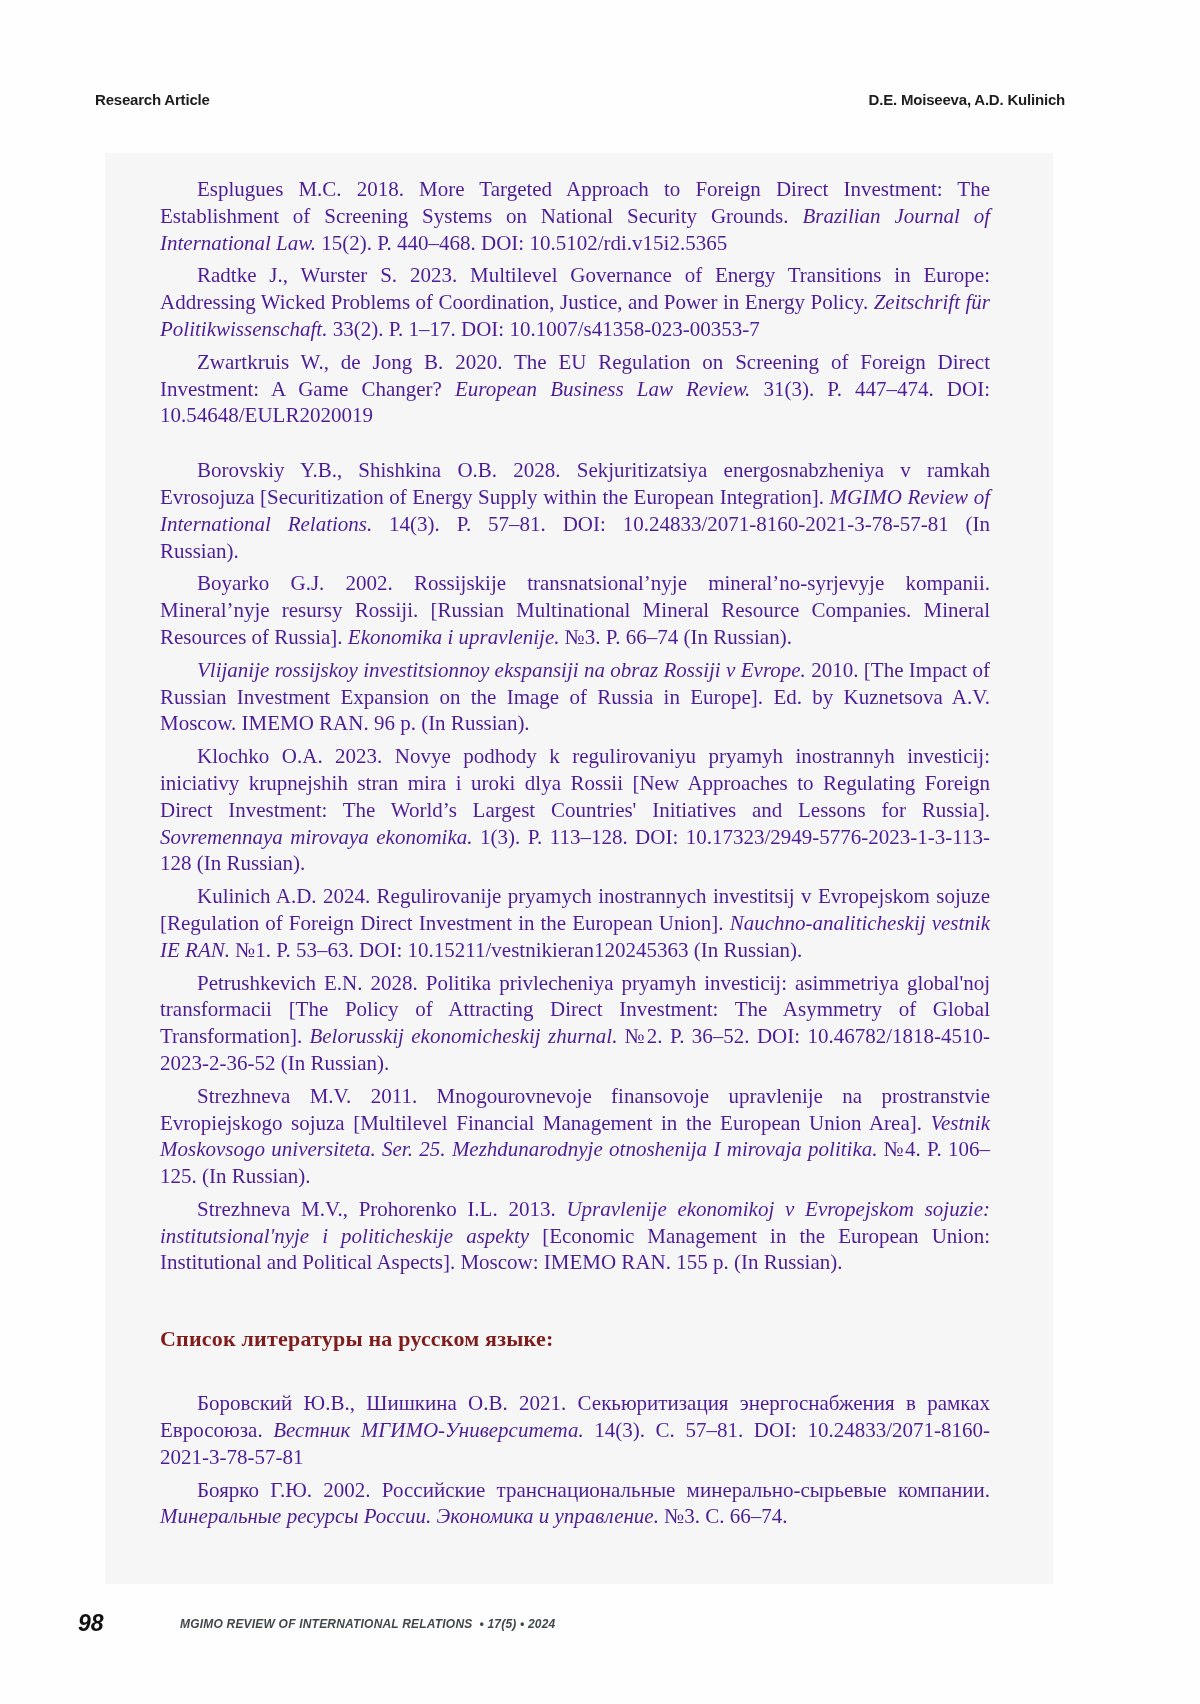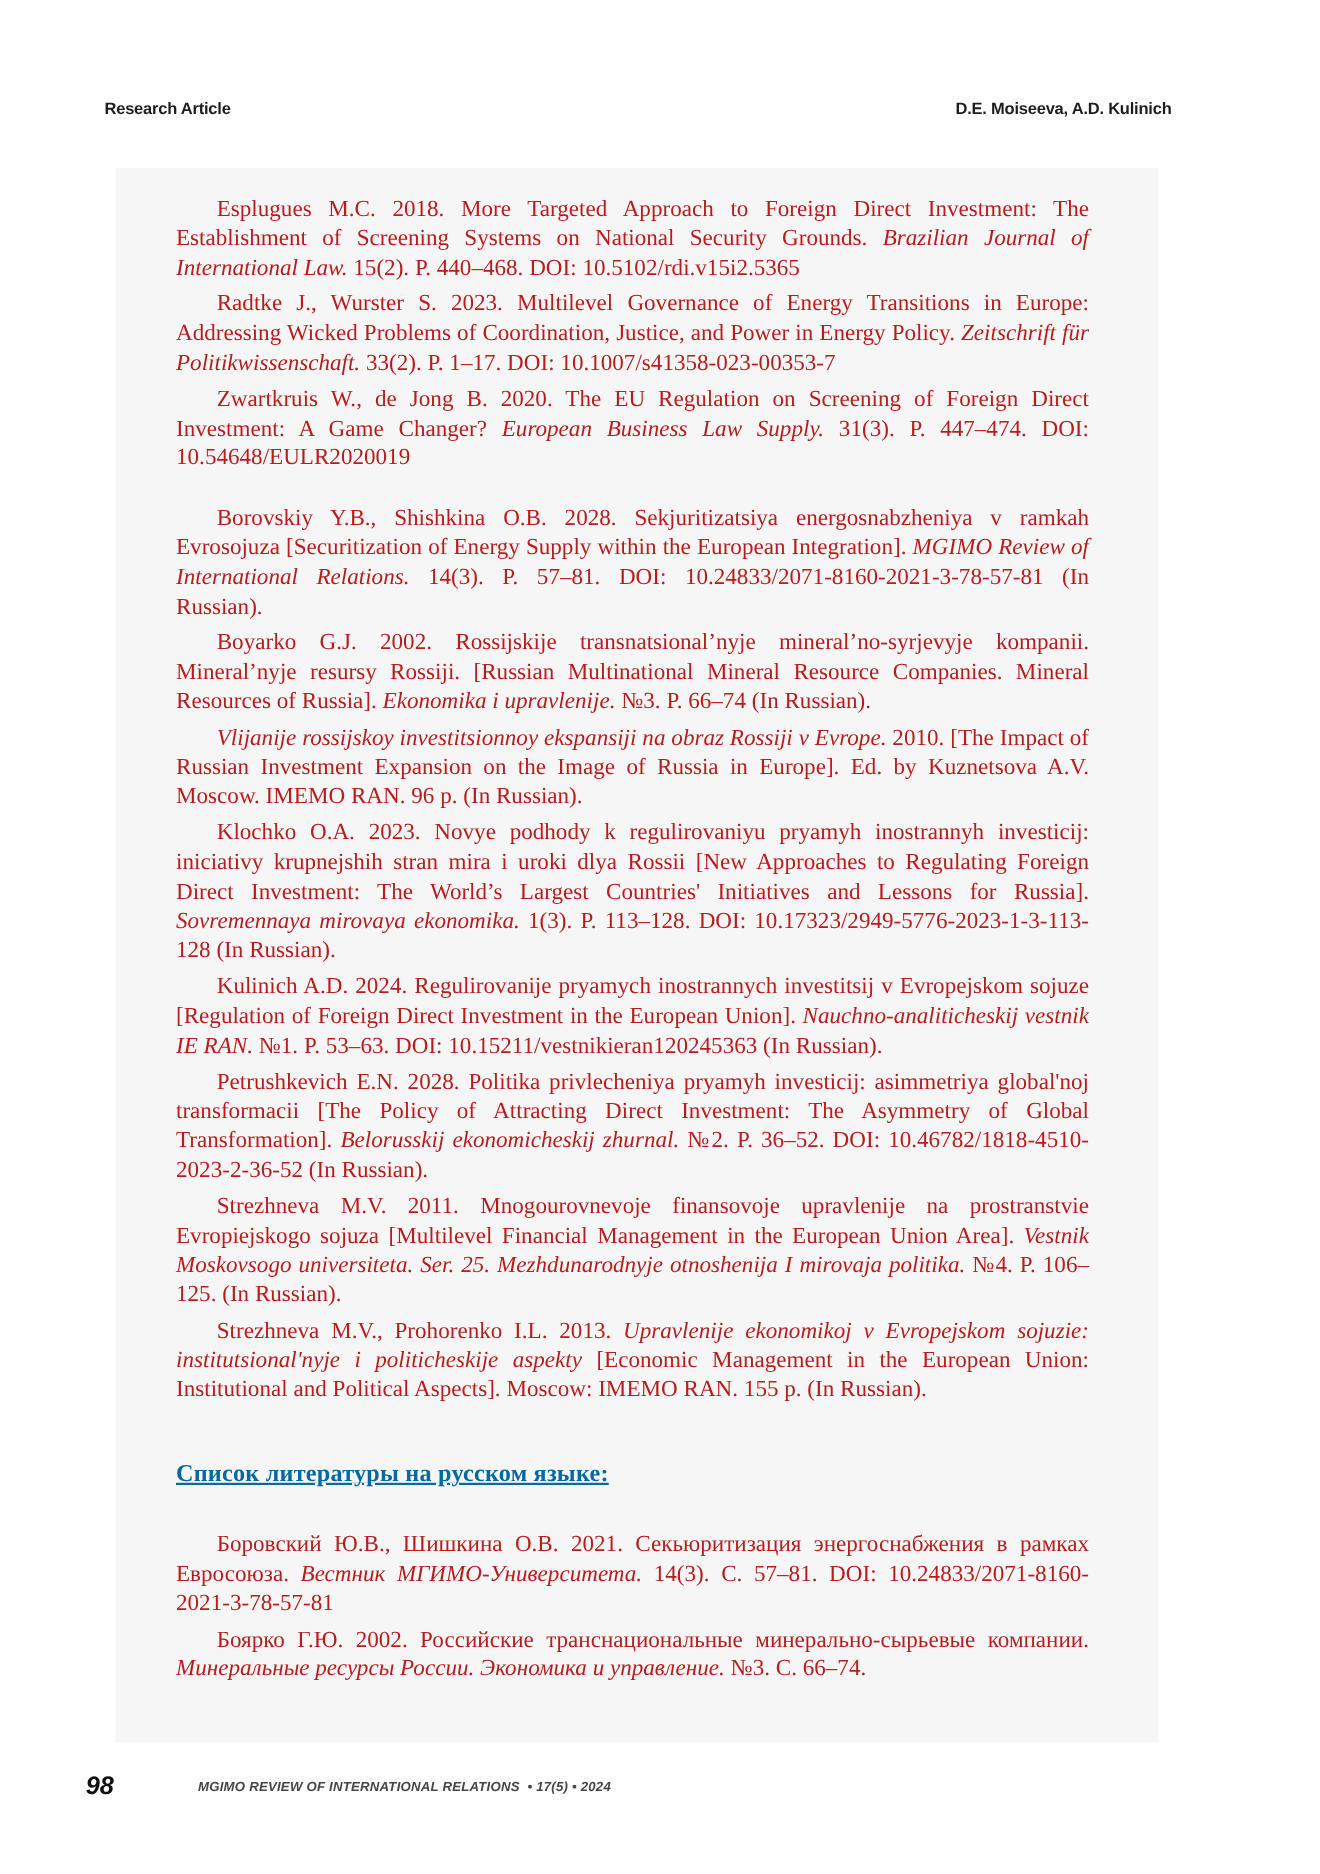--- a/index.html
+++ b/index.html
@@ -34,31 +34,30 @@
     height: 1431px;
     background: #f6f6f7;
     padding: 23px 63px 0 55px;
   }
   .ref {
     margin: 0 0 6px 0;
     font-size: 21px;
     line-height: 26.8px;
     text-indent: 37px;
     text-align: justify;
-    color: #b91c1c;
+    color: #4c1d95;
   }
   .ref em { font-style: italic; }
   .refs-group-1 { margin-bottom: 28px; }
   .ru-heading {
     font-size: 22px;
     font-weight: bold;
-    color: #0369a1;
+    color: #7f1d1d;
     margin: 50px 0 38px 0;
     letter-spacing: 0.2px;
-    text-decoration: underline;
   }
   .footer {
     position: absolute;
     left: 78px;
     top: 1610px;
     display: flex;
     align-items: center;
     font-family: "Liberation Sans", sans-serif;
     font-style: italic;
   }
@@ -85,21 +84,21 @@
 
   <div class="header">
     <span>Research  Article</span>
     <span>D.E. Moiseeva, A.D. Kulinich</span>
   </div>
 
   <div class="panel">
     <div class="refs-group-1">
         <p class="ref"><span>Esplugues M.C. 2018. More Targeted Approach to Foreign Direct Investment: The Establishment of Screening Systems on National Security Grounds. </span><em>Brazilian Journal of International Law.</em><span> 15(2). P. 440–468. DOI: 10.5102/rdi.v15i2.5365</span></p>
         <p class="ref"><span>Radtke J., Wurster S. 2023. Multilevel Governance of Energy Transitions in Europe: Addressing Wicked Problems of Coordination, Justice, and Power in Energy Policy. </span><em>Zeitschrift für Politikwissenschaft.</em><span> 33(2). P. 1–17. DOI: 10.1007/s41358-023-00353-7</span></p>
-        <p class="ref"><span>Zwartkruis W., de Jong B. 2020. The EU Regulation on Screening of Foreign Direct Investment: A Game Changer? </span><em>European Business Law Supply.</em><span> 31(3). P. 447–474. DOI: 10.54648/EULR2020019</span></p>
+        <p class="ref"><span>Zwartkruis W., de Jong B. 2020. The EU Regulation on Screening of Foreign Direct Investment: A Game Changer? </span><em>European Business Law Review.</em><span> 31(3). P. 447–474. DOI: 10.54648/EULR2020019</span></p>
       </div>
     <div class="refs-group-2">
         <p class="ref"><span>Borovskiy Y.B., Shishkina O.B. 2028. Sekjuritizatsiya energosnabzheniya v ramkah Evrosojuza [Securitization of Energy Supply within the European Integration]. </span><em>MGIMO Review of International Relations.</em><span> 14(3). P. 57–81. DOI: 10.24833/2071-8160-2021-3-78-57-81 (In Russian).</span></p>
         <p class="ref"><span>Boyarko G.J. 2002. Rossijskije transnatsional’nyje mineral’no-syrjevyje kompanii. Mineral’nyje resursy Rossiji. [Russian Multinational Mineral Resource Companies. Mineral Resources of Russia]. </span><em>Ekonomika i upravlenije.</em><span> №3. P. 66–74 (In Russian).</span></p>
         <p class="ref"><em>Vlijanije rossijskoy investitsionnoy ekspansiji na obraz Rossiji v Evrope.</em><span> 2010. [The Impact of Russian Investment Expansion on the Image of Russia in Europe]. Ed. by Kuznetsova A.V. Moscow. IMEMO RAN. 96 p. (In Russian).</span></p>
         <p class="ref"><span>Klochko O.A. 2023. Novye podhody k regulirovaniyu pryamyh inostrannyh investicij: iniciativy krupnejshih stran mira i uroki dlya Rossii [New Approaches to Regulating Foreign Direct Investment: The World’s Largest Countries' Initiatives and Lessons for Russia]. </span><em>Sovremennaya mirovaya ekonomika.</em><span> 1(3). P. 113–128. DOI: 10.17323/2949-5776-2023-1-3-113-128 (In Russian).</span></p>
         <p class="ref"><span>Kulinich A.D. 2024. Regulirovanije pryamych inostrannych investitsij v Evropejskom sojuze [Regulation of Foreign Direct Investment in the European Union]. </span><em>Nauchno-analiticheskij vestnik IE RAN.</em><span> №1. P. 53–63. DOI: 10.15211/vestnikieran120245363 (In Russian).</span></p>
         <p class="ref"><span>Petrushkevich E.N. 2028. Politika privlecheniya pryamyh investicij: asimmetriya global'noj transformacii [The Policy of Attracting Direct Investment: The Asymmetry of Global Transformation]. </span><em>Belorusskij ekonomicheskij zhurnal.</em><span> №2. P. 36–52. DOI: 10.46782/1818-4510-2023-2-36-52 (In Russian).</span></p>
         <p class="ref"><span>Strezhneva M.V. 2011. Mnogourovnevoje finansovoje upravlenije na prostranstvie Evropiejskogo sojuza [Multilevel Financial Management in the European Union Area]. </span><em>Vestnik Moskovsogo universiteta. Ser. 25. Mezhdunarodnyje otnoshenija I mirovaja politika.</em><span> №4. P. 106–125. (In Russian).</span></p>
         <p class="ref"><span>Strezhneva M.V., Prohorenko I.L. 2013. </span><em>Upravlenije ekonomikoj v Evropejskom sojuzie: institutsional'nyje i politicheskije aspekty</em><span> [Economic Management in the European Union: Institutional and Political Aspects]. Moscow: IMEMO RAN. 155 p. (In Russian).</span></p>

